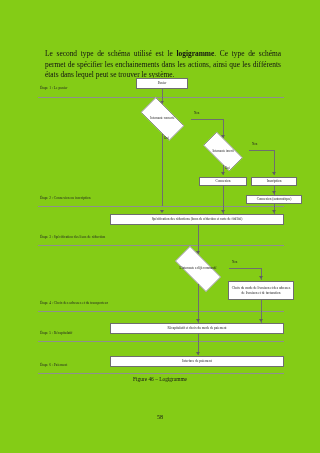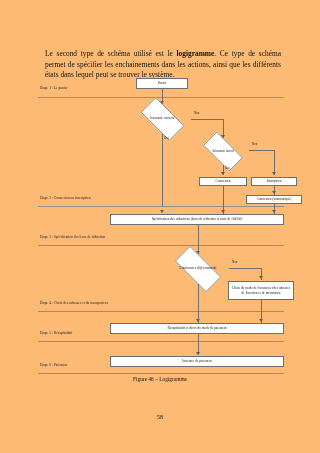--- a/index.html
+++ b/index.html
@@ -11,21 +11,21 @@
     width: 320px;
     height: 453px;
     font-family: "Liberation Serif", serif;
     color: #1a1a1a;
     position: relative;
     overflow: hidden;
   }
   .page {
     position: absolute;
     inset: 0;
-    background: #fdba74;
+    background: #84cc16;
   }
 
   
   .intro {
     position: absolute;
     left: 45px;
     top: 42px;
     width: 236px;
     font-size: 7.4px;
     line-height: 10.2px;

